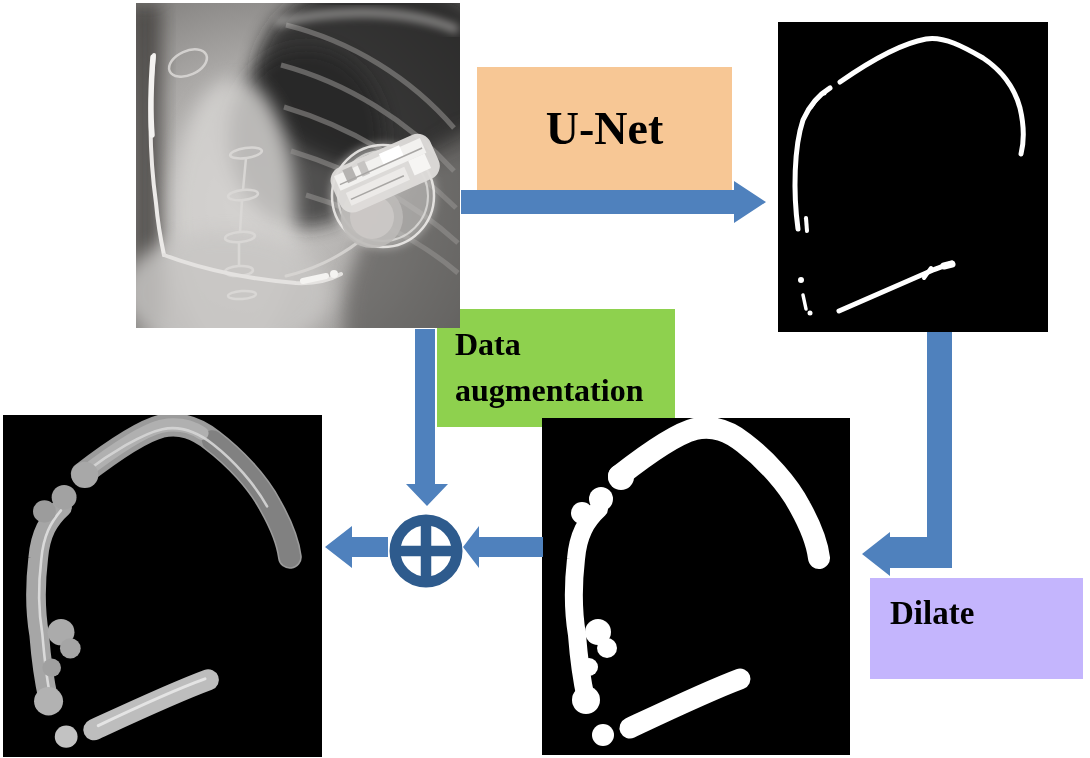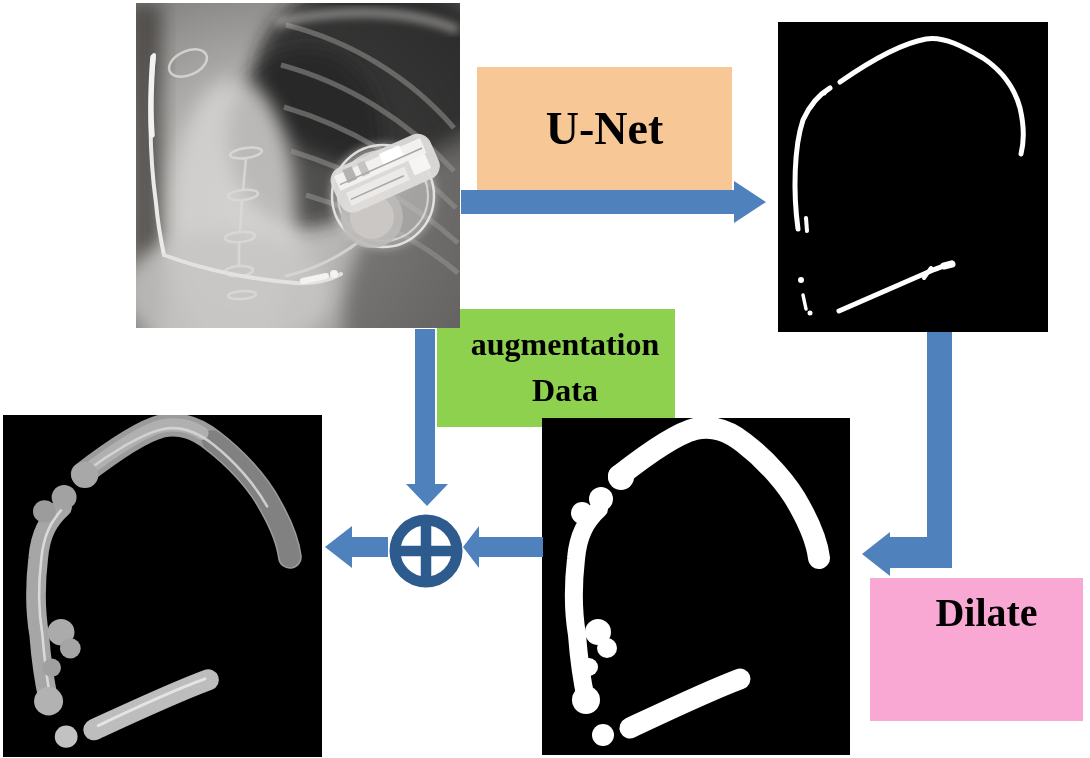--- a/index.html
+++ b/index.html
@@ -3,34 +3,34 @@
 <meta charset="utf-8">
 <style>
   html,body { margin:0; padding:0; background:#ffffff; }
   .canvas {
     position:relative; width:1090px; height:758px; background:#ffffff;
     overflow:hidden; font-family:"Liberation Serif","DejaVu Serif",serif;
   }
   .abs { position:absolute; }
   .imgbox { position:absolute; display:block; }
   .label-box {
-    position:absolute; color:#000; font-weight:700; box-sizing:border-box;text-align:center;
+    position:absolute; color:#000; font-weight:700; box-sizing:border-box;
   }
   .box-unet {
     left:477px; top:67px; width:255px; height:123px; background:#f7c795;
     display:flex; align-items:center; justify-content:center; font-size:46px;
     z-index:2;
   }
   .box-green {
     left:437px; top:309px; width:238px; height:118px; background:#8ed14e;
     padding:12px 0 0 18px; font-size:32px; line-height:46px; z-index:1;
   }
   .box-dilate {
-    left:870px; top:578px; width:213px; height:143px; background:#f9a8d4;
-    padding:8px 0 0 20px; font-size:40px; line-height:54px; z-index:2;
+    left:870px; top:578px; width:213px; height:101px; background:#c4b5fd;
+    padding:8px 0 0 20px; font-size:33px; line-height:54px; z-index:2;
   }
   .xray     { left:136px; top:3px;   width:324px; height:325px; z-index:2; }
   .mask1    { left:778px; top:22px;  width:270px; height:310px; z-index:2; }
   .mask2    { left:542px; top:418px; width:308px; height:337px; z-index:3; }
   .result   { left:3px;   top:415px; width:319px; height:342px; z-index:2; }
   .oplus    { left:384px; top:509px; width:84px;  height:84px;  z-index:4; }
   .arrows   { left:0; top:0; width:1090px; height:758px; z-index:4; pointer-events:none; }
 </style>
 </head>
 <body>
@@ -104,22 +104,22 @@
         <path d="M 204,162 h 90 M 208,180 h 58" stroke="#a8a6a4" stroke-width="1.5" fill="none"></path>
       </g>
     </g>
   </svg>
 
   <div class="label-box box-unet">
     <span>U-Net</span>
   </div>
 
   <div class="label-box box-green">
+    <div>Data</div>
     <div>augmentation</div>
-    <div>Data</div>
   </div>
 
   <div class="label-box box-dilate">
     <div>Dilate</div>
   </div>
 
   <svg class="imgbox mask1" viewBox="0 0 270 310">
     <rect width="270" height="310" fill="#000000"></rect>
     <g fill="none" stroke="#ffffff" stroke-width="5" stroke-linecap="round" stroke-linejoin="round">
       <path d="M 20,207 C 15,170 16,125 25,98 C 33,80 42,72 52,66"></path>

